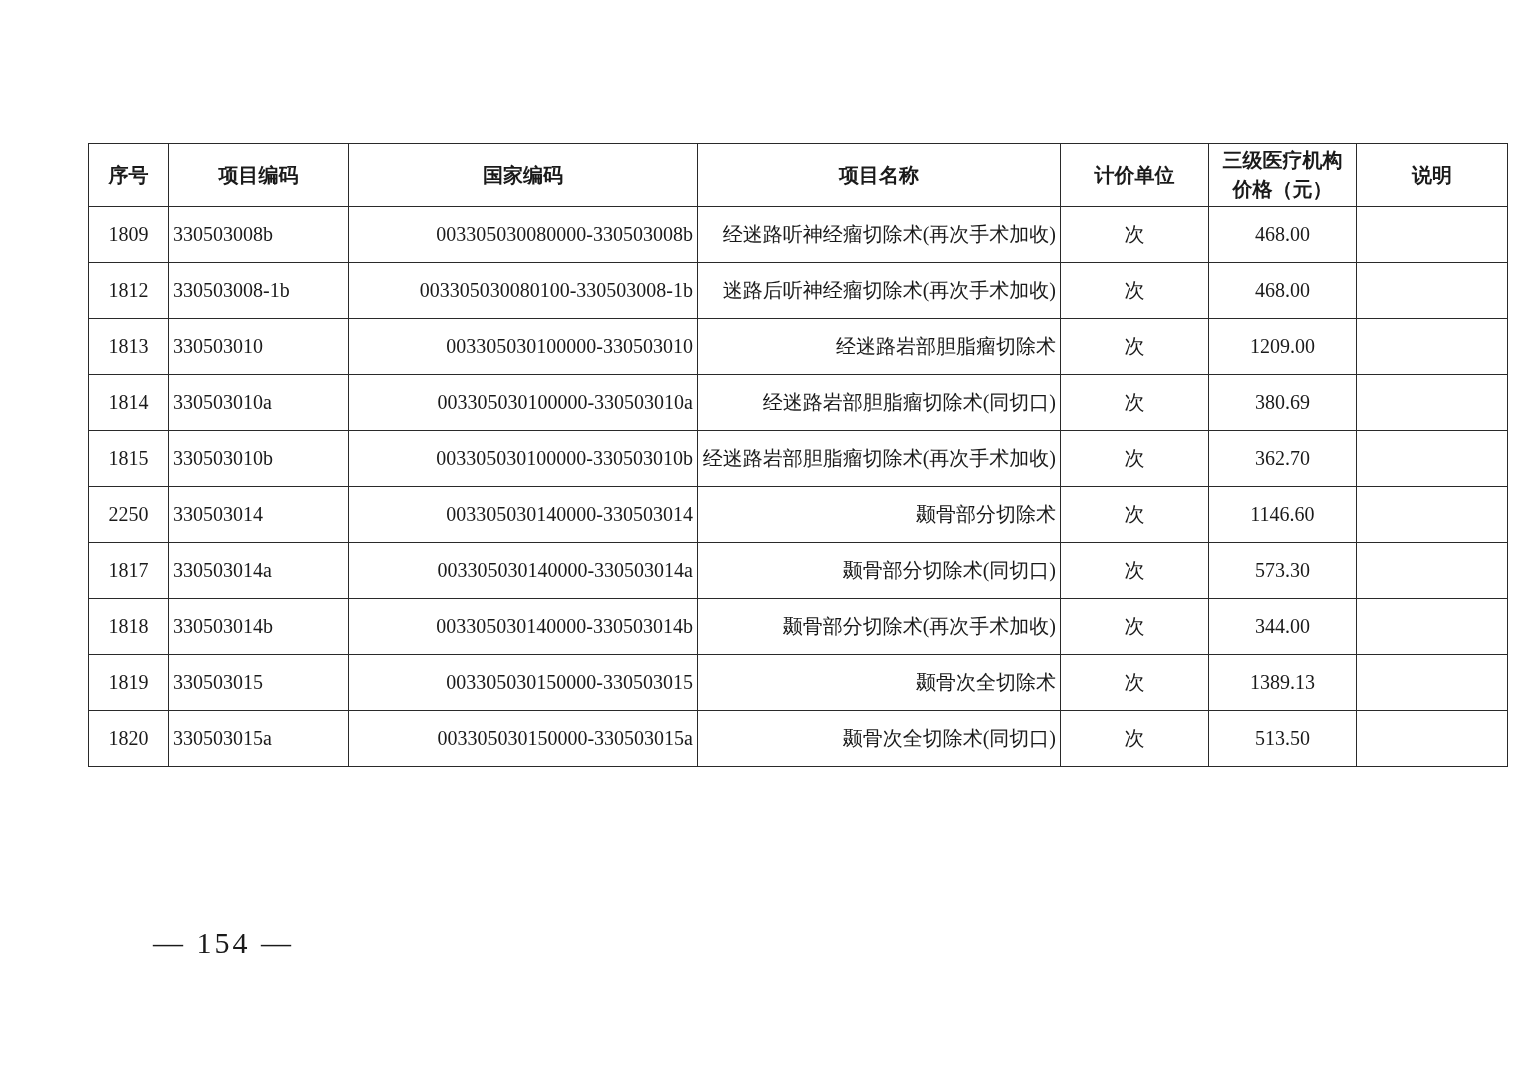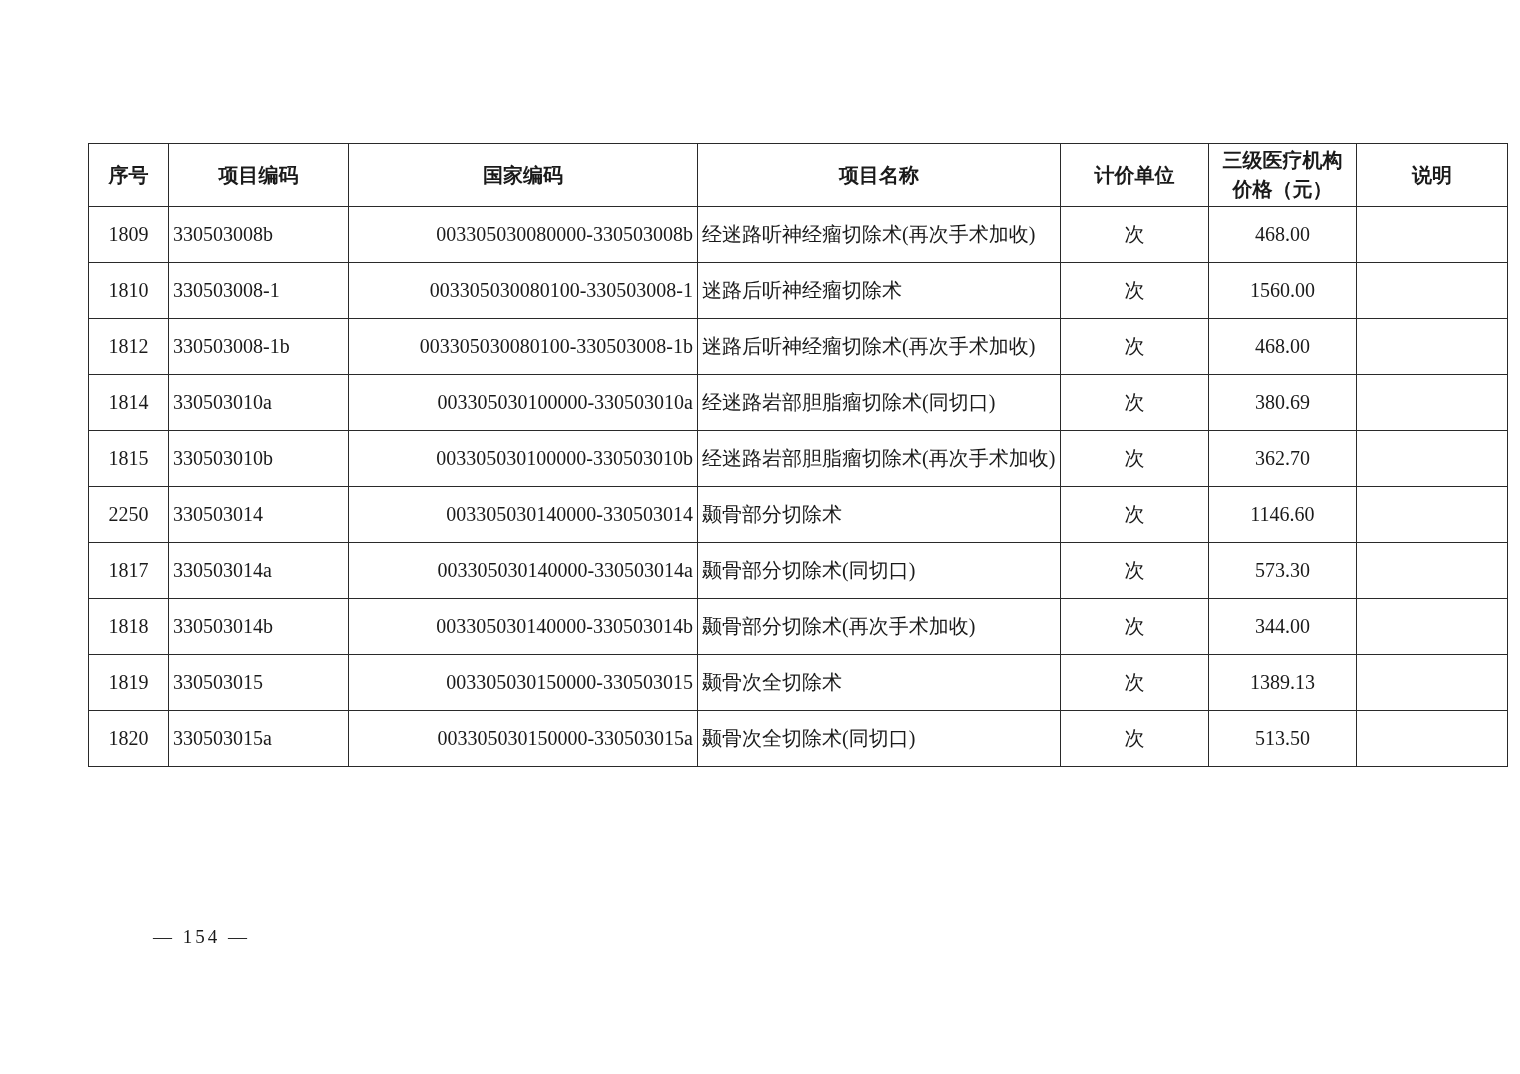--- a/index.html
+++ b/index.html
@@ -58,34 +58,34 @@
 
   table.price-table td {
     vertical-align: middle;
     padding: 2px 4px;
   }
 
   
   .col-seq            { width: 71px;  text-align: center; font-family: Liberation Serif, serif; }
   .col-code           { width: 171px; text-align: left; padding-left: 5px; }
   .col-national_code  { width: 340px; text-align: right; padding-left: 5px; }
-  .col-name           { width: 354px; text-align: left; padding-left: 6px; }
+  .col-name           { width: 354px; text-align: right; padding-left: 6px; }
   .col-unit           { width: 139px; text-align: center; }
   .col-price          { width: 139px; text-align: center; }
   .col-note           { width: 142px; text-align: center; }
 
   td.col-seq, td.col-unit, td.col-price {
     text-align: center;
   }
 
   .footer-page-number {
     position: absolute;
     left: 153px;
     top: 926px;
-    font-size: 19px;
+    font-size: 30px;
     letter-spacing: 3px;
     color: #1a1a1a;
     font-family: "Liberation Serif", "DejaVu Serif", serif;
   }
 </style>
 </head>
 <body>
 
 <div class="page">
 
@@ -105,38 +105,38 @@
         <tr>
           <td class="col-seq">1809</td>
           <td class="col-code">330503008b</td>
           <td class="col-national_code">003305030080000-330503008b</td>
           <td class="col-name">经迷路听神经瘤切除术(再次手术加收)</td>
           <td class="col-unit">次</td>
           <td class="col-price">468.00</td>
           <td class="col-note"></td>
         </tr>
         <tr>
-          <td class="col-seq">1810</td>
-          <td class="col-code">330503008-1</td>
-          <td class="col-national_code">003305030080100-330503008-1</td>
-          <td class="col-name">迷路后听神经瘤切除术</td>
-          <td class="col-unit">次</td>
-          <td class="col-price">1560.00</td>
-          <td class="col-note"></td>
-        </tr>
-        <tr>
           <td class="col-seq">1812</td>
           <td class="col-code">330503008-1b</td>
           <td class="col-national_code">003305030080100-330503008-1b</td>
           <td class="col-name">迷路后听神经瘤切除术(再次手术加收)</td>
           <td class="col-unit">次</td>
           <td class="col-price">468.00</td>
           <td class="col-note"></td>
         </tr>
         <tr>
+          <td class="col-seq">1813</td>
+          <td class="col-code">330503010</td>
+          <td class="col-national_code">003305030100000-330503010</td>
+          <td class="col-name">经迷路岩部胆脂瘤切除术</td>
+          <td class="col-unit">次</td>
+          <td class="col-price">1209.00</td>
+          <td class="col-note"></td>
+        </tr>
+        <tr>
           <td class="col-seq">1814</td>
           <td class="col-code">330503010a</td>
           <td class="col-national_code">003305030100000-330503010a</td>
           <td class="col-name">经迷路岩部胆脂瘤切除术(同切口)</td>
           <td class="col-unit">次</td>
           <td class="col-price">380.69</td>
           <td class="col-note"></td>
         </tr>
         <tr>
           <td class="col-seq">1815</td>

